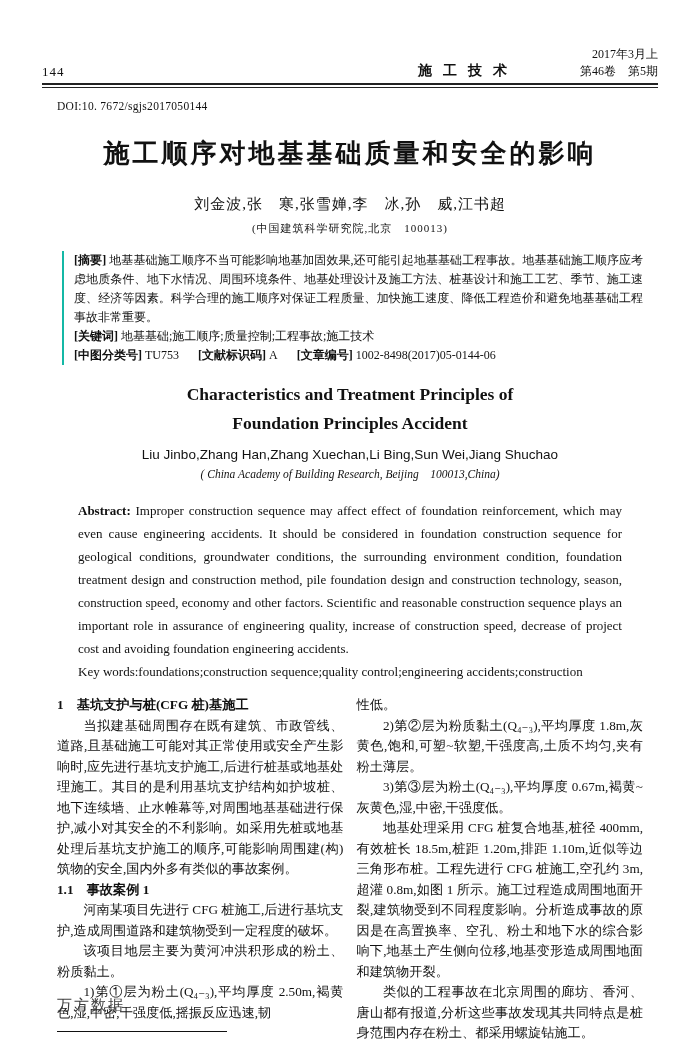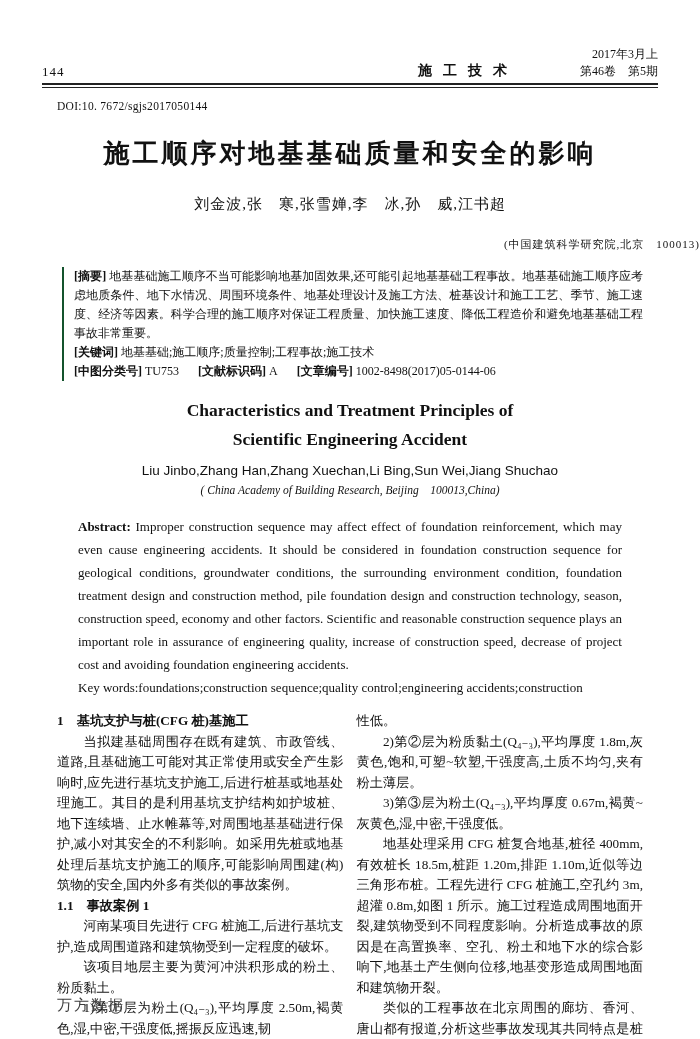--- a/index.html
+++ b/index.html
@@ -70,30 +70,30 @@
     font-weight: 600;
     letter-spacing: 3px;
   }
   .authors-zh {
     margin-top: 24px;
     text-align: center;
     font-size: 15px;
     letter-spacing: 1px;
   }
   .affil-zh {
-    margin-top: 23px;
-    text-align: right;
+    margin-top: 7px;
+    text-align: center;
     font-size: 11px;
     letter-spacing: 1px;
   }
 
   
   .abstract-box {
     margin: 15px 57px 0 62px;
-    border-left: 2px solid #14532d;
+    border-left: 2px solid #14b8a6;
     padding-left: 10px;
     font-size: 12px;
     line-height: 19px;
   }
   .abstract-box .lbl { font-weight: bold; }
   .abstract-box p { text-align: justify; }
   .meta-line {
     display: flex;
     column-gap: 19px;
     white-space: nowrap;
@@ -204,21 +204,21 @@
     <p><span class="lbl">[关键词]</span> <span>地基基础;施工顺序;质量控制;工程事故;施工技术</span></p>
     <div class="meta-line">
       <span><span class="lbl">[中图分类号]</span> <span>TU753</span></span>
       <span><span class="lbl">[文献标识码]</span> <span>A</span></span>
       <span><span class="lbl">[文章编号]</span> <span>1002-8498(2017)05-0144-06</span></span>
     </div>
   </div>
 
   <div class="title-en">
     <div>Characteristics and Treatment Principles of</div>
-    <div>Scientific Engineering Accident</div>
+    <div>Foundation Principles Accident</div>
   </div>
   <div class="authors-en">Liu Jinbo,Zhang Han,Zhang Xuechan,Li Bing,Sun Wei,Jiang Shuchao</div>
   <div class="affil-en">( China Academy of Building Research, Beijing　100013,China)</div>
 
   <div class="abstract-en"><span class="lbl">Abstract:</span> <span>Improper construction sequence may affect effect of foundation reinforcement, which may even cause engineering accidents. It should be considered in foundation construction sequence for geological conditions, groundwater conditions, the surrounding environment condition, foundation treatment design and construction method, pile foundation design and construction technology, season, construction speed, economy and other factors. Scientific and reasonable construction sequence plays an important role in assurance of engineering quality, increase of construction speed, decrease of project cost and avoiding foundation engineering accidents.</span></div>
   <div class="kw-en"><span class="lbl">Key words:</span><span>foundations;construction sequence;quality control;engineering accidents;construction</span></div>
 
   <div class="body-cols">
     <div class="col">
       <div>

